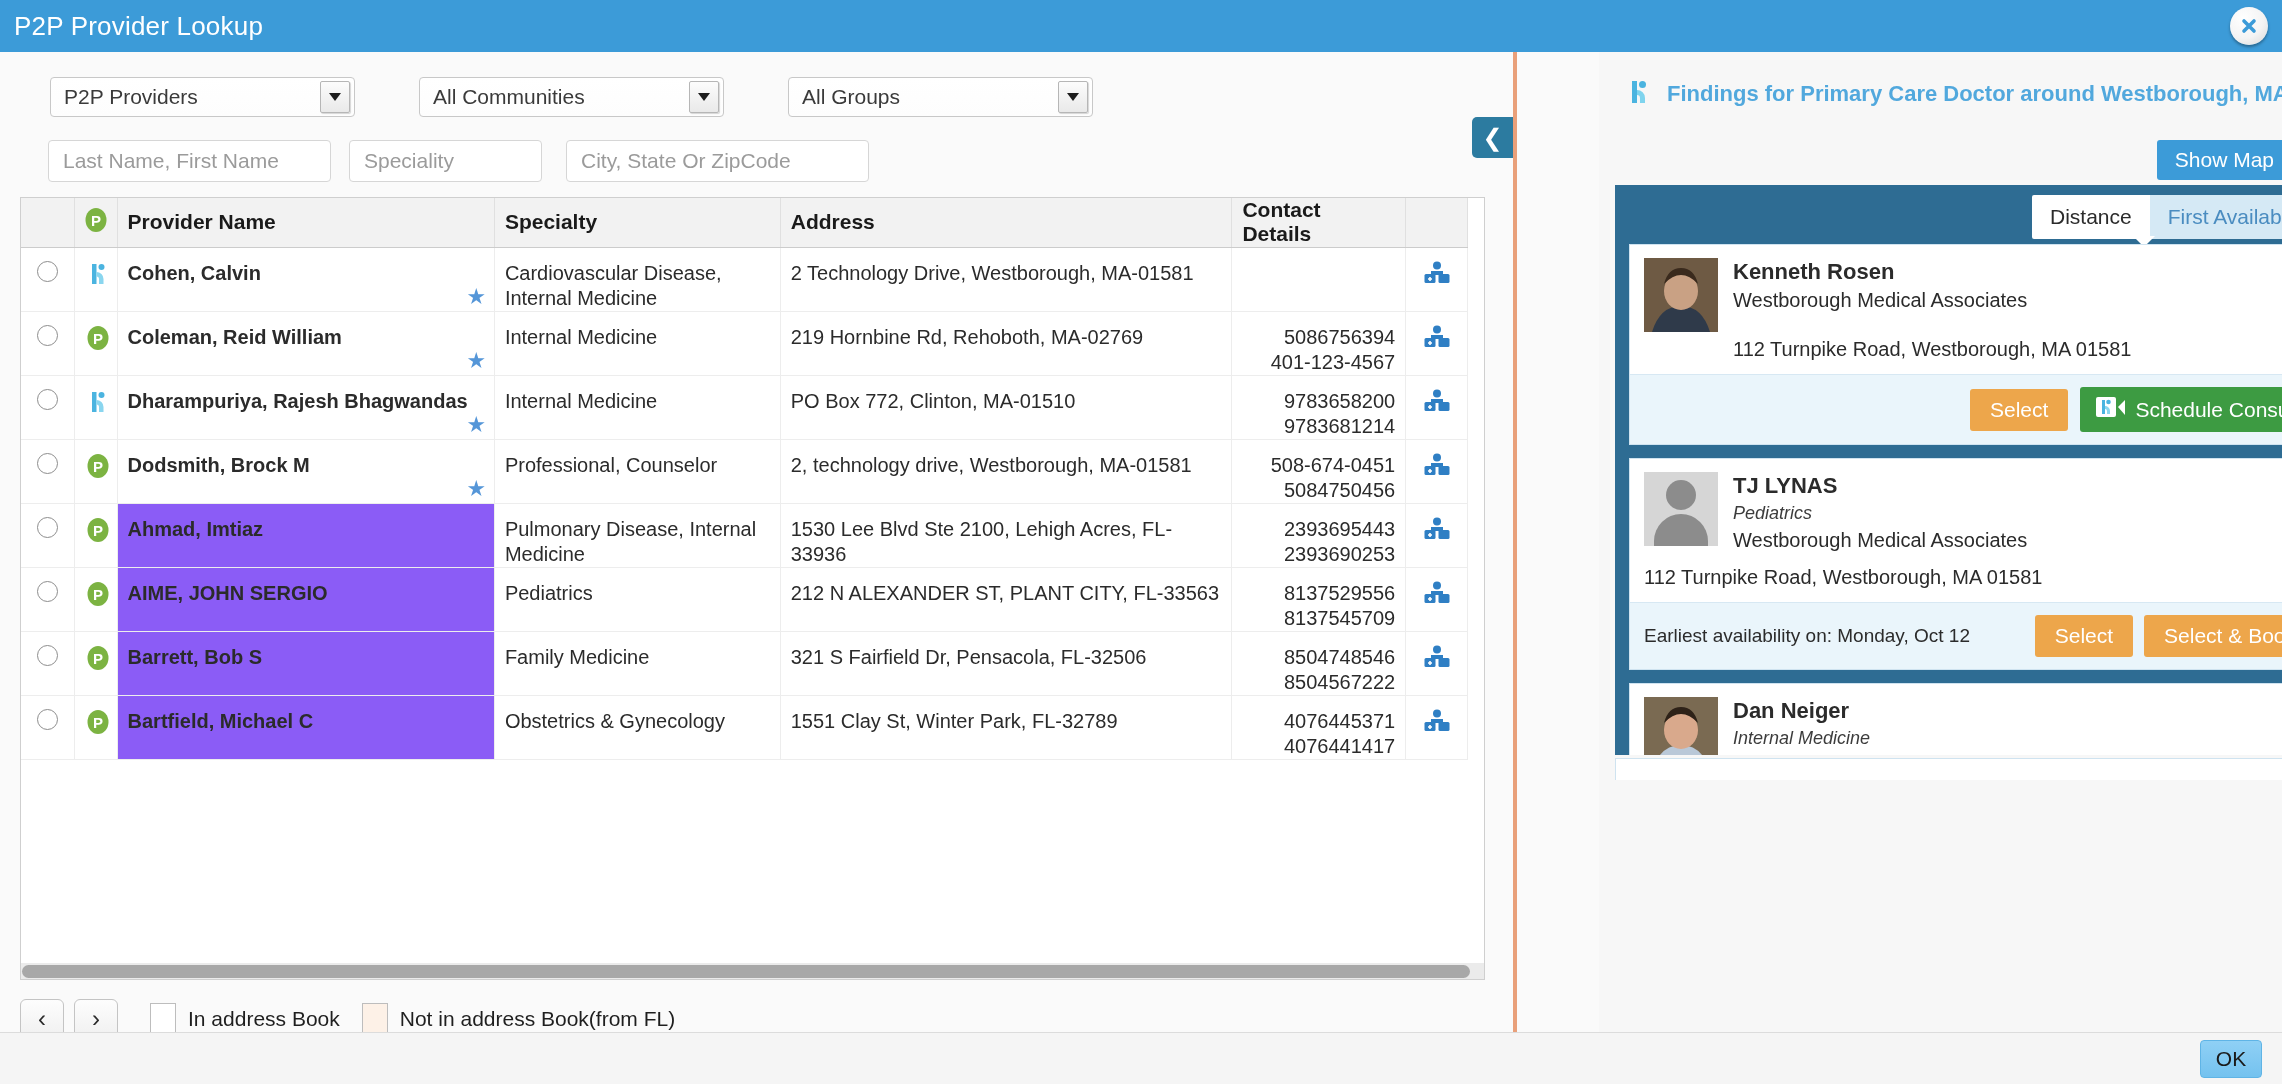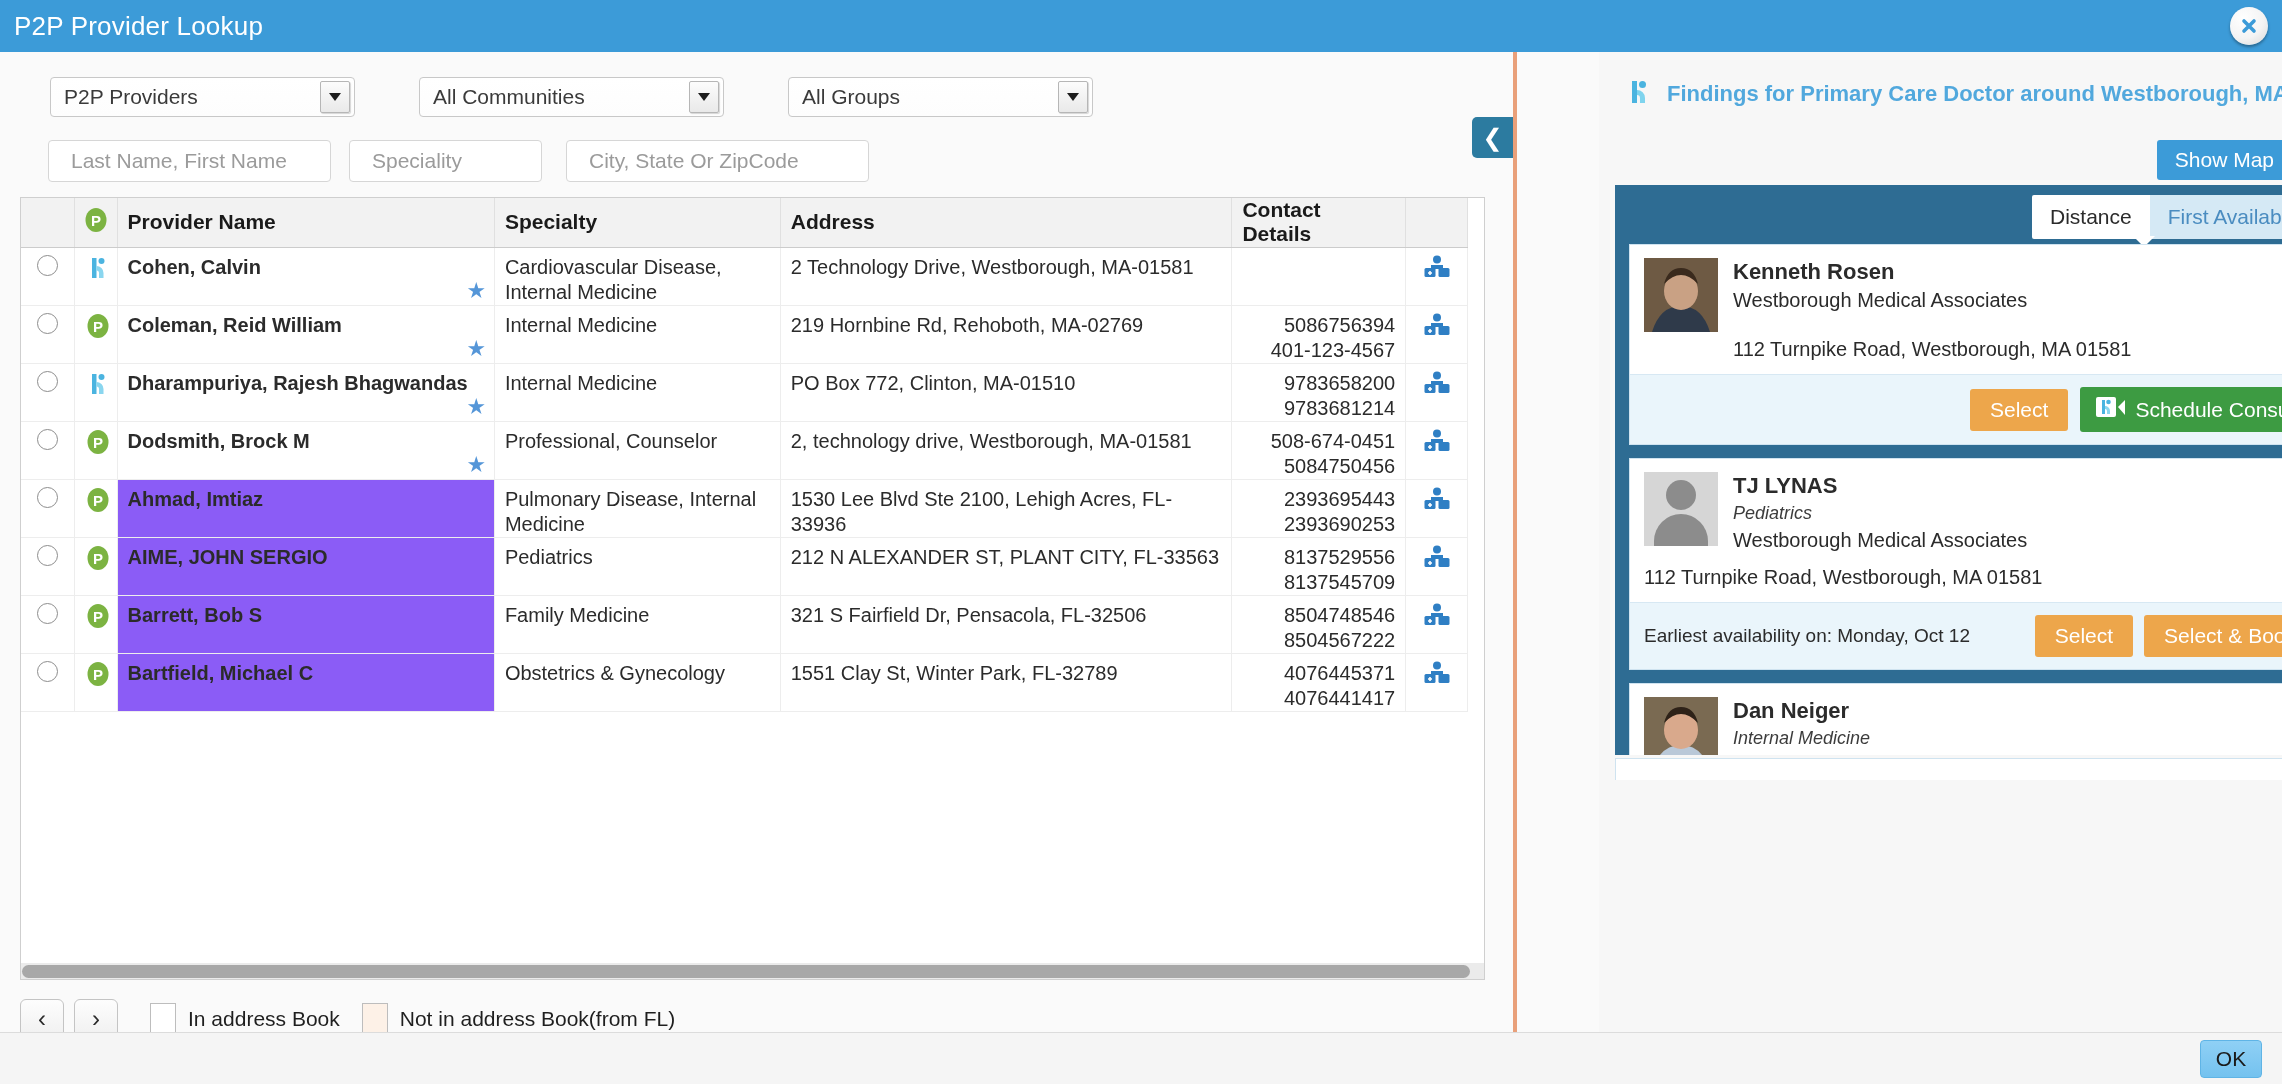--- a/index.html
+++ b/index.html
@@ -89,21 +89,21 @@
     position: absolute; left: 48px; top: 88px;
     display: flex; gap: 18px;
   }
   .txtin {
     height: 42px;
     background: #fff;
     border: 1px solid #d6d6d6;
     border-radius: 4px;
     font-size: 21px;
     color: #111;
-    padding: 0 22px;
+    padding: 0 14px;
     font-family: "Liberation Sans", sans-serif;
     outline: none;
   }
   .txtin::placeholder { color: #9b9b9b; }
   #in-name { width: 283px; }
   #in-spec { width: 193px; }
   #in-city { width: 303px; margin-left: 6px; }
 
   
   #table-wrap {
@@ -128,21 +128,21 @@
     font-weight: bold;
     color: #1a1a1a;
     height: 49px;
     padding: 0 10px;
     vertical-align: middle;
   }
   table.grid td {
     border-right: 1px solid #ededed;
     border-bottom: 1px solid #ededed;
     vertical-align: top;
-    padding: 7px 10px 0 10px;
+    padding: 13px 10px 0 10px;
     color: #2b2b2b;
     font-size: 20px;
     line-height: 25px;
   }
   .col-radio { width: 47px; }
   .col-icon  { width: 37px; }
   .col-name  { width: 330px; }
   .col-spec  { width: 250px; }
   .col-addr  { width: 395px; }
   .col-contact { width: 152px; }

